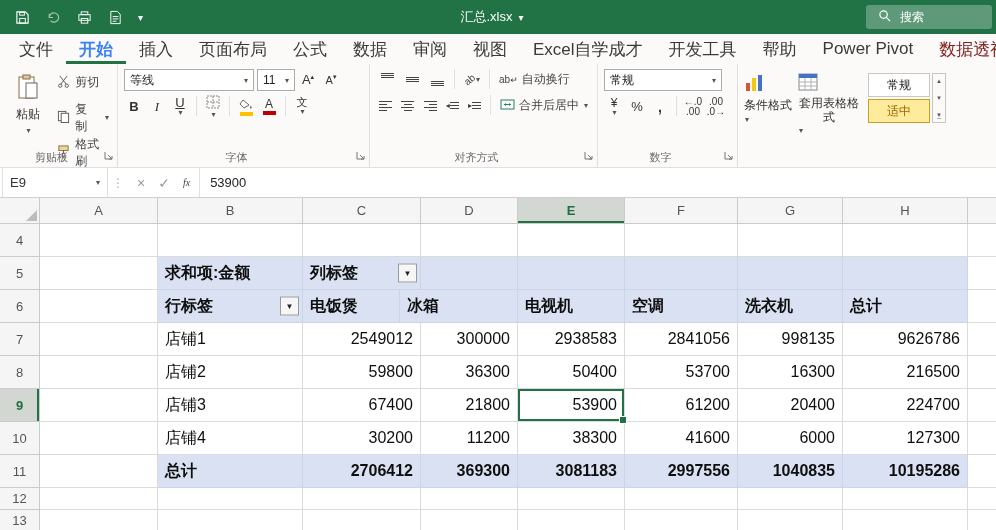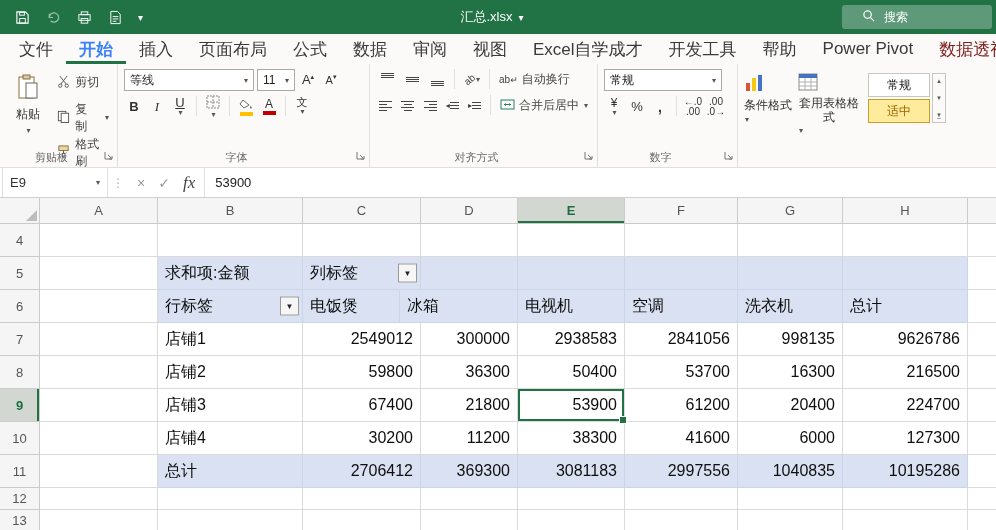--- a/index.html
+++ b/index.html
@@ -6,21 +6,21 @@
 body{margin:0;background:#888}
 .app{width:996px;height:530px;position:relative;font-family:"Liberation Sans",sans-serif;background:#fff;overflow:hidden}
 
 
 .titlebar{height:34px;background:#217346;display:flex;align-items:center;color:#fff;position:relative}
 .qat{display:flex;align-items:center;gap:15px;padding-left:14px;z-index:2}
 .ticon{width:16px;height:16px;display:flex;align-items:center;justify-content:center}
 .dim{opacity:.55}
 .chev{font-size:10px;color:#fff}
 .doc-title{position:absolute;left:0;right:12px;top:0;height:34px;display:flex;align-items:center;justify-content:center;gap:6px;font-size:13px;color:#fff;z-index:1}
-.search{position:absolute;right:4px;top:5px;width:150px;height:24px;background:rgba(255,255,255,.28);border-radius:3px;display:flex;align-items:center;gap:9px;padding:0 20px;font-size:12px;color:#fff;z-index:2}
+.search{position:absolute;right:4px;top:5px;width:126px;height:24px;background:rgba(255,255,255,.28);border-radius:3px;display:flex;align-items:center;gap:9px;padding:0 12px;font-size:12px;color:#fff;z-index:2}
 
 
 .tabrow{height:30px;display:flex;align-items:stretch;background:#FBFAF9;padding-left:6px}
 .tab{padding:0 13px;font-size:17px;color:#3b3a39;display:flex;align-items:center;white-space:nowrap}
 .tab.active{color:#3b82f6;font-weight:700;box-shadow:inset 0 -3px 0 #217346}
 .tab.ctx{color:#7f1d1d}
 
 
 .ribbon{height:104px;background:#FBFAF9;border-bottom:1px solid #E1DFDD;display:flex}
 .rgroup{position:relative;border-right:1px solid #E1DFDD;padding:5px 6px 17px;flex:0 0 auto}
@@ -54,38 +54,38 @@
 .gallery{display:flex;flex-direction:column;margin:4px 0 0 8px}
 .gitem{width:62px;height:24px;display:flex;align-items:center;justify-content:center;font-size:12px;border:1px solid #C8C6C4;background:#fff;color:#222}
 .gitem.moderate{background:#FFEB9C;color:#9C6500;border-color:#C8A024;margin-top:2px}
 .galscroll{width:14px;height:50px;border:1px solid #C8C6C4;margin:4px 0 0 2px;display:flex;flex-direction:column;align-items:center;justify-content:space-between;padding:3px 0;font-size:7px;color:#555}
 
 
 .fbar{height:30px;display:flex;align-items:stretch;background:#fff;border-bottom:1px solid #CFCFCF}
 .namebox{width:106px;display:flex;align-items:center;justify-content:space-between;padding:0 7px;font-size:13px;color:#333;border:1px solid #E1DFDD;border-top:none;border-bottom:none;margin-left:2px}
 .fdots{display:flex;align-items:center;padding:0 4px;color:#aaa;font-size:12px}
 .fico{display:flex;align-items:center;gap:13px;padding:0 9px;color:#999;font-size:14px;border-right:1px solid #E1DFDD}
-.fx{font-style:italic;font-family:"Liberation Serif",serif;color:#444;font-size:17px}
+.fx{font-style:italic;font-family:"Liberation Serif",serif;color:#444;font-size:10px}
 .fval{display:flex;align-items:center;padding:0 10px;font-size:13px;color:#222}
 
 
 .sheet{position:relative;background:#fff}
 .hdrrow{display:flex;height:26px}
 .corner{width:40px;flex:0 0 40px;background:#F5F5F5;border-right:1px solid #CCCBCA;border-bottom:1px solid #CCCBCA;position:relative}
 .corner::after{content:"";position:absolute;right:2px;bottom:2px;border-left:11px solid transparent;border-bottom:11px solid #BDBDBD}
 .ch{background:#F5F5F5;border-right:1px solid #CCCBCA;border-bottom:1px solid #CCCBCA;display:flex;align-items:center;justify-content:center;font-size:13px;color:#555;flex:0 0 auto}
 .ch.sel{background:#D2D7D2;color:#1E6E41;font-weight:700;box-shadow:inset 0 -2px 0 #217346}
 .row{display:flex;height:33px}
 .row.short{height:22px}
 .rh{width:40px;flex:0 0 40px;background:#F5F5F5;border-right:1px solid #CCCBCA;border-bottom:1px solid #CCCBCA;display:flex;align-items:center;justify-content:center;font-size:13px;color:#555}
 .rh.sel{background:#D2D7D2;color:#1E6E41;font-weight:700;box-shadow:inset -2px 0 0 #217346}
 .c{border-right:1px solid #DBDBDB;border-bottom:1px solid #DBDBDB;display:flex;align-items:center;padding:0 7px;font-size:16px;color:#0f0f0f;position:relative;flex:0 0 auto;overflow:hidden;white-space:nowrap}
 .num{justify-content:flex-end}
 .blue{background:#D9E1F2;border-right-color:#CBD5E8;border-bottom-color:#CBD5E8}
-.b{font-weight:400}
+.b{font-weight:700}
 .selcell{box-shadow:inset 0 0 0 2px #217346;z-index:2;overflow:visible}
 .selcell::after{content:"";position:absolute;right:-3px;bottom:-3px;width:6px;height:6px;background:#217346;border:1px solid #fff;z-index:3}
 .fltr{position:absolute;right:3px;top:50%;transform:translateY(-50%);width:19px;height:19px;border:1px solid #9a9a9a;background:#F6F6F6;display:flex;align-items:center;justify-content:center;font-size:8px;color:#222;z-index:1}
 .cw1{width:118px}.cw2{width:145px}.cw3{width:118px}.cw4{width:97px}.cw5{width:107px}
 .cw6{width:113px}.cw7{width:105px}.cw8{width:125px}.cw9{flex:1 1 auto;border-right:none}
 </style>
 </head>
 <body>
 
 <div class="app">

